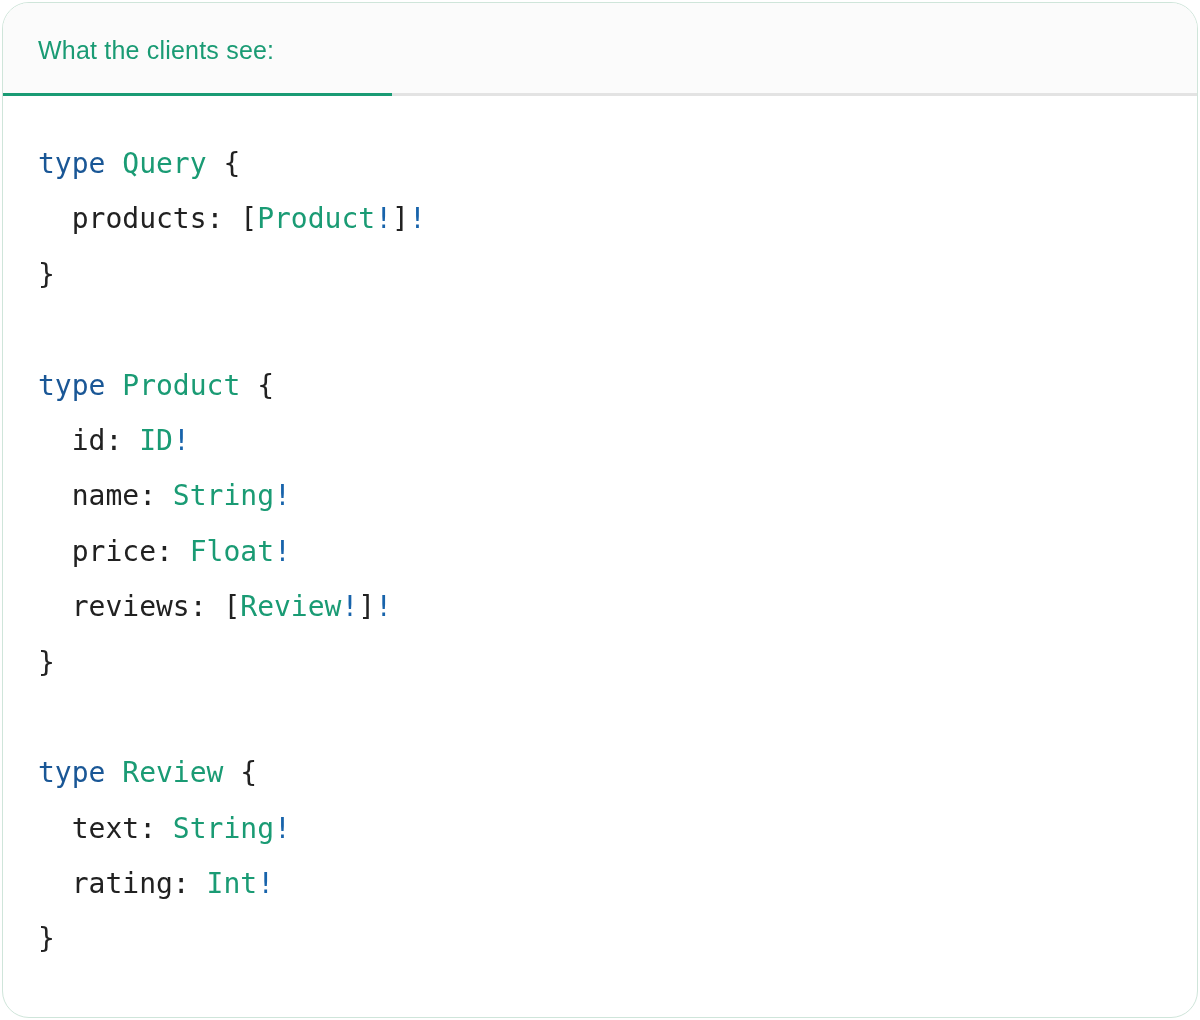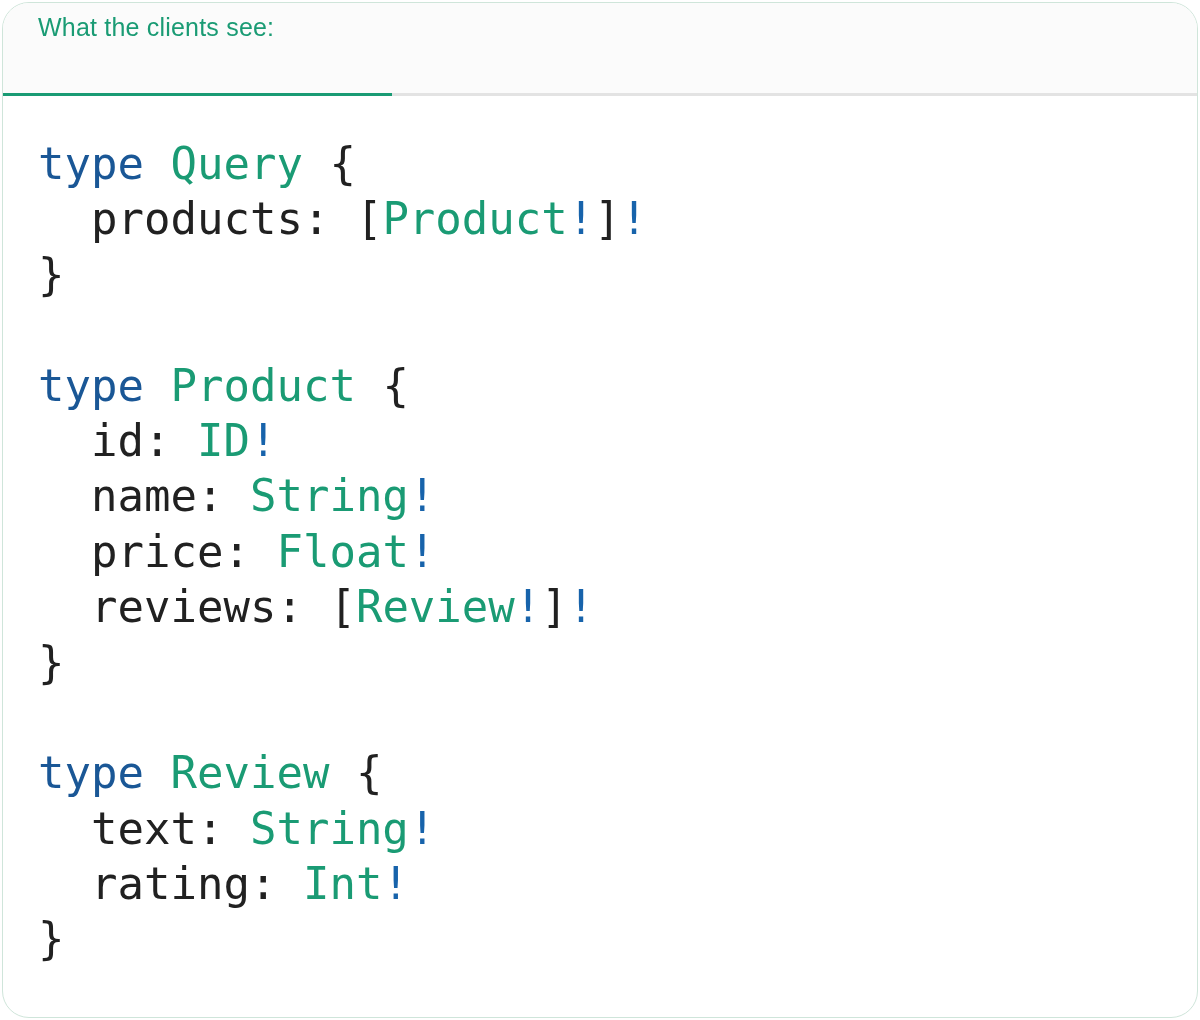--- a/index.html
+++ b/index.html
@@ -19,37 +19,37 @@
     height: 93px;
     background: #fbfbfb;
     border-bottom: 3px solid #e3e3e3;
     display: flex;
     align-items: stretch;
   }
 
   .tab {
     width: 389px;
     display: flex;
-    align-items: flex-start;
+    align-items: center;
     padding: 10px 0 6px 35px;
     border-bottom: 3px solid #1a9b74;
     margin-bottom: -3px;
     cursor: pointer;
   }
 
   .tab-label {
     color: #1a9b74;
     font-size: 25px;
     font-weight: 500;
     letter-spacing: 0.2px;
   }
 
   .code {
     font-family: "DejaVu Sans Mono", "Liberation Mono", monospace;
-    font-size: 44px;
+    font-size: 28px;
     line-height: 55.4px;
     padding: 40px 20px 40px 35px;
     white-space: pre;
     color: #212121;
   }
 
   .code-line { height: 55.4px; }
 </style>
 </head>
 <body>

